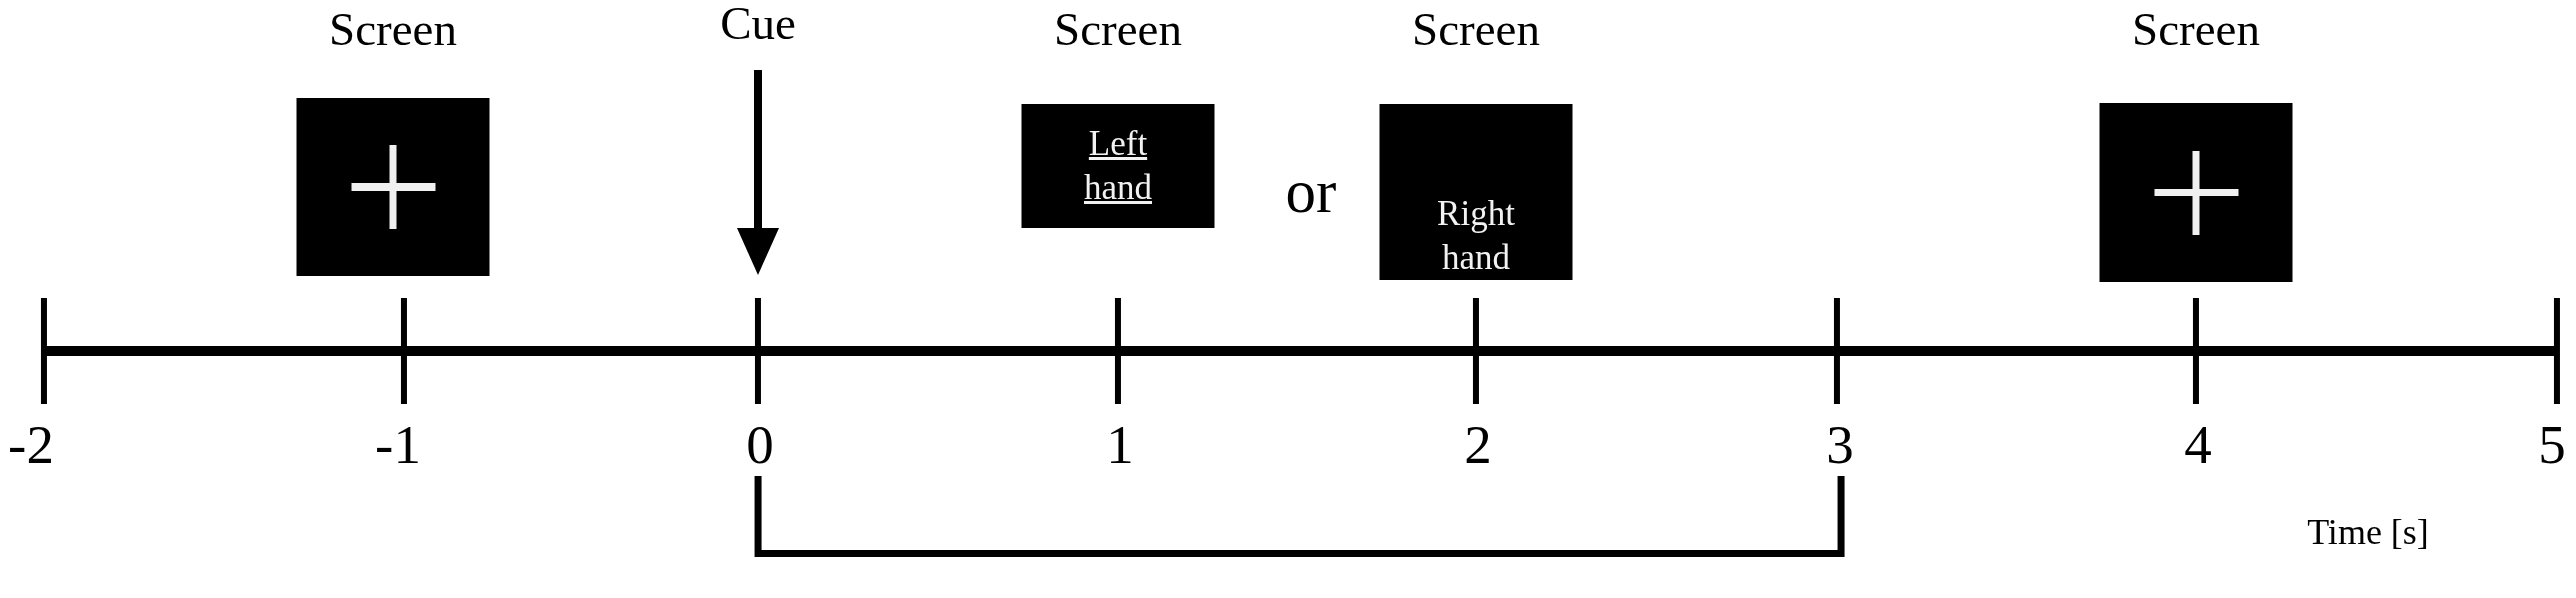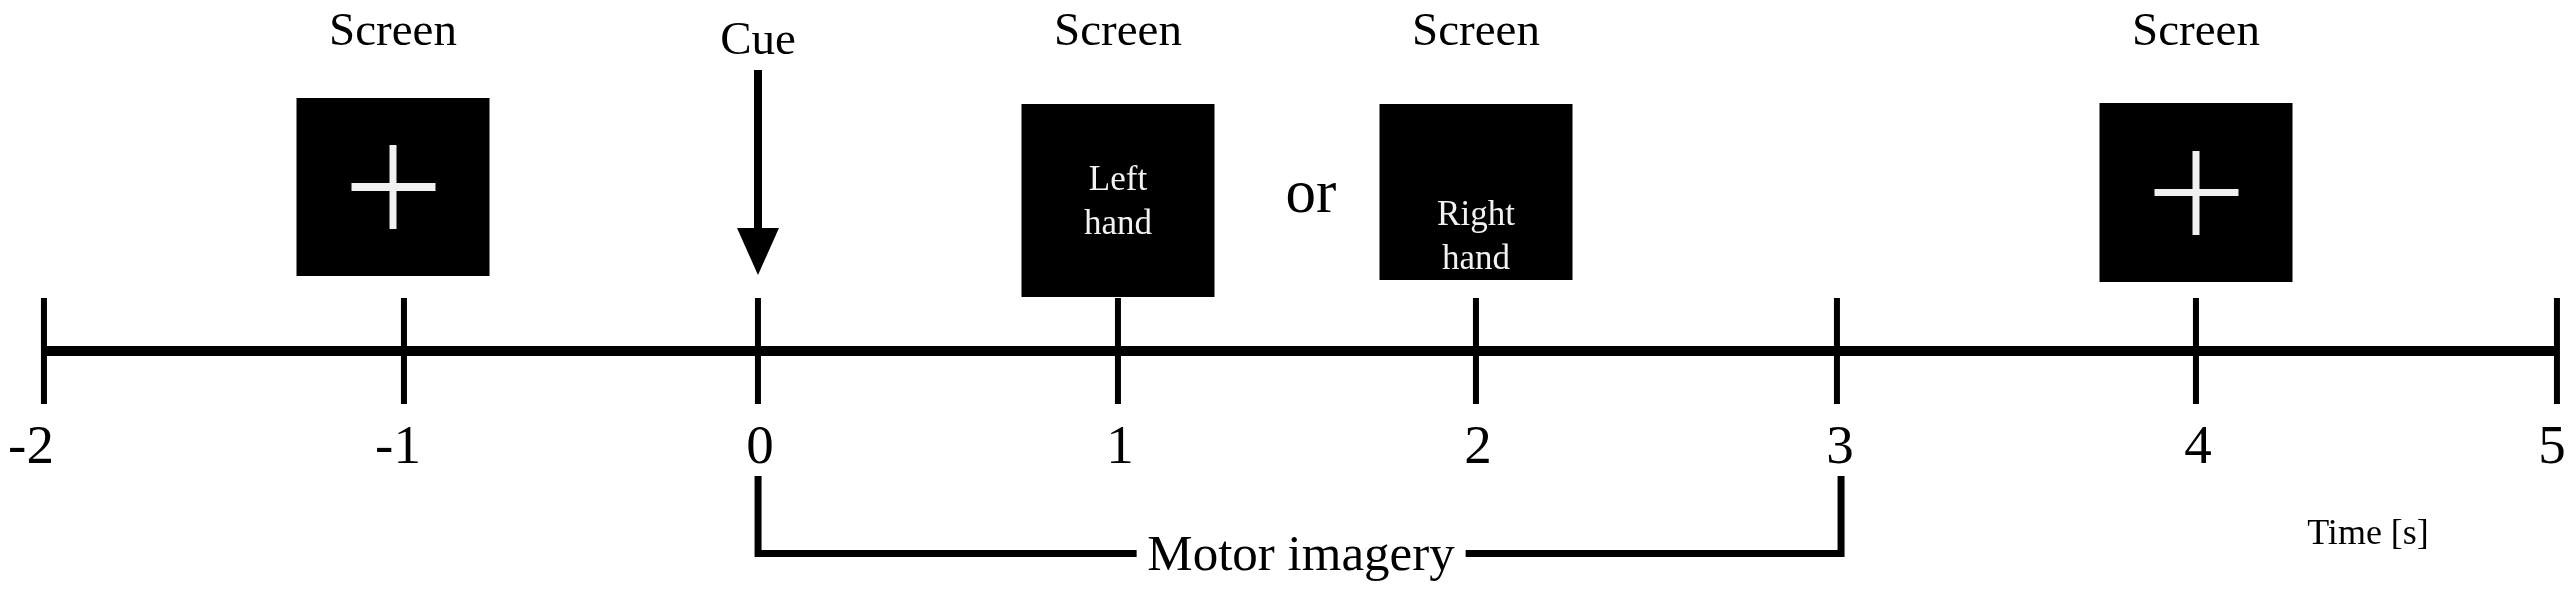--- a/index.html
+++ b/index.html
@@ -92,36 +92,36 @@
     transform:translateX(-50%);
   }
 </style>
 </head>
 <body>
 
 <div id="stage">
 
   <div class="caption" style="left:393px;top:6.1px;">Screen</div>
 
-  <div class="caption" style="left:758px;top:15px;font-family:Liberation Serif, serif;">Cue</div>
+  <div class="caption" style="left:758px;top:0;font-family:Liberation Serif, serif;">Cue</div>
 
   <div class="caption" style="left:1118px;top:6.1px;">Screen</div>
 
   <div class="caption" style="left:1476px;top:6.1px;">Screen</div>
 
   <div class="caption" style="left:2196px;top:6.1px;">Screen</div>
 
   <div class="screenbox" style="left:393px;top:98px;width:193px;height:178px;">
     <div class="fixcross">
       <div class="bar-h"></div>
       <div class="bar-v"></div>
     </div>
   </div>
 
-  <div class="screenbox" style="left:1118px;top:104px;width:193px;height:193px;">
+  <div class="screenbox" style="left:1118px;top:104px;width:193px;height:124px;text-decoration:underline;">
     <div class="boxline">Left</div>
     <div class="boxline">hand</div>
   </div>
 
   <div class="orword" style="left:1295px;top:191px;">or</div>
 
   <div class="screenbox" style="left:1476px;top:104px;width:193px;height:176px;justify-content:flex-end;">
     <div class="boxline">Right</div>
     <div class="boxline">hand</div>
   </div>
@@ -155,18 +155,17 @@
   <div class="ticklabel" style="left:1120px;top:417px;">1</div>
   <div class="ticklabel" style="left:1478px;top:417px;">2</div>
   <div class="ticklabel" style="left:1840px;top:417px;">3</div>
   <div class="ticklabel" style="left:2198px;top:417px;">4</div>
   <div class="ticklabel" style="left:2552px;top:417px;">5</div>
 
   <div class="brk-v" style="left:758px;top:476px;height:81px;"></div>
   <div class="brk-h" style="left:755px;top:550px;width:1089px;"></div>
   <div class="brk-v" style="left:1841px;top:476px;height:81px;"></div>
 
-  <div id="motor-imagery-label" style="left:1301px;top:553px;">Motor imagery</div>
 
   <div id="time-axis-label" style="left:2368px;top:505px;">Time [s]</div>
 
 </div>
 
 
 </body></html>

